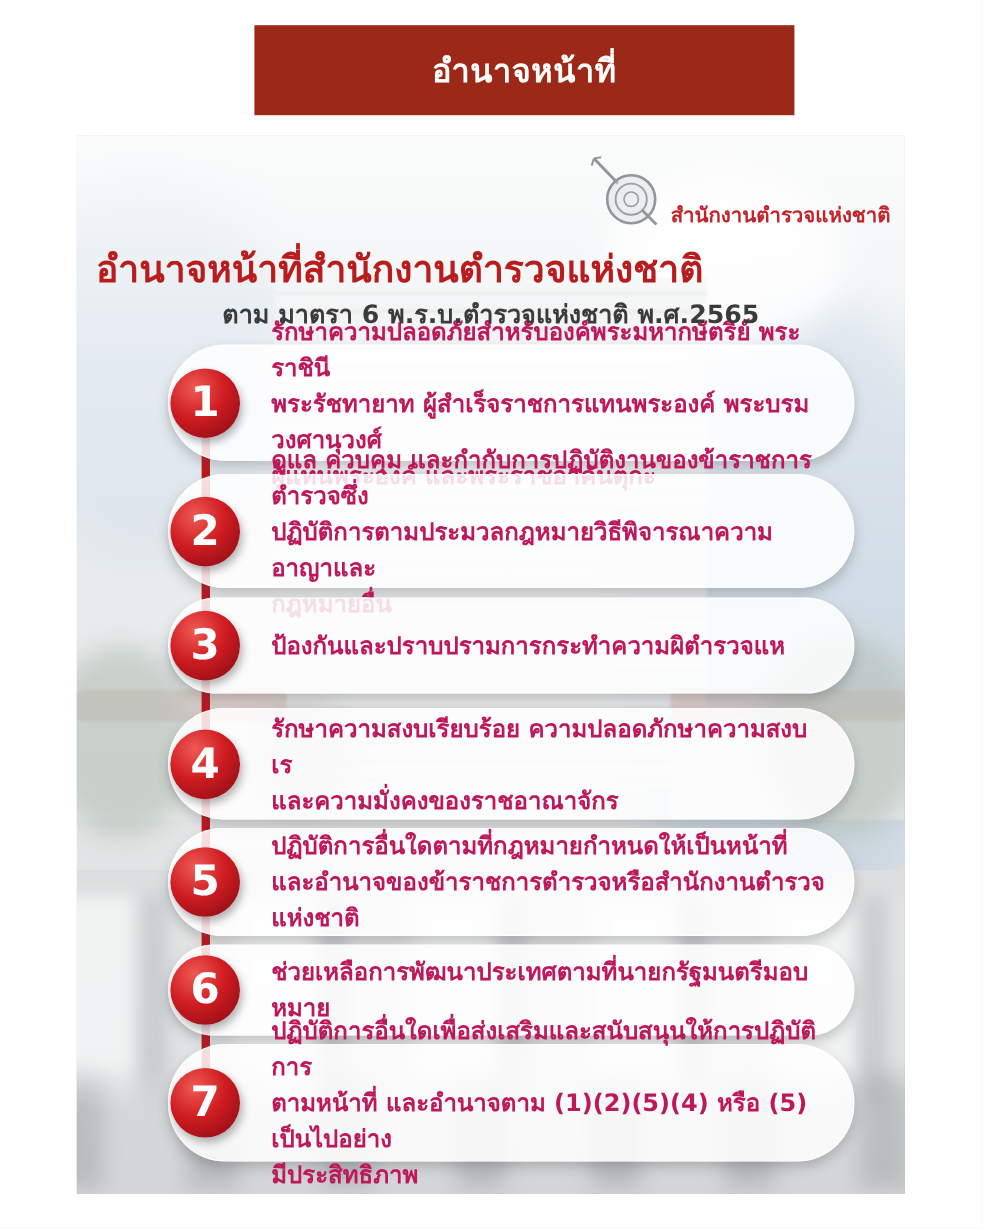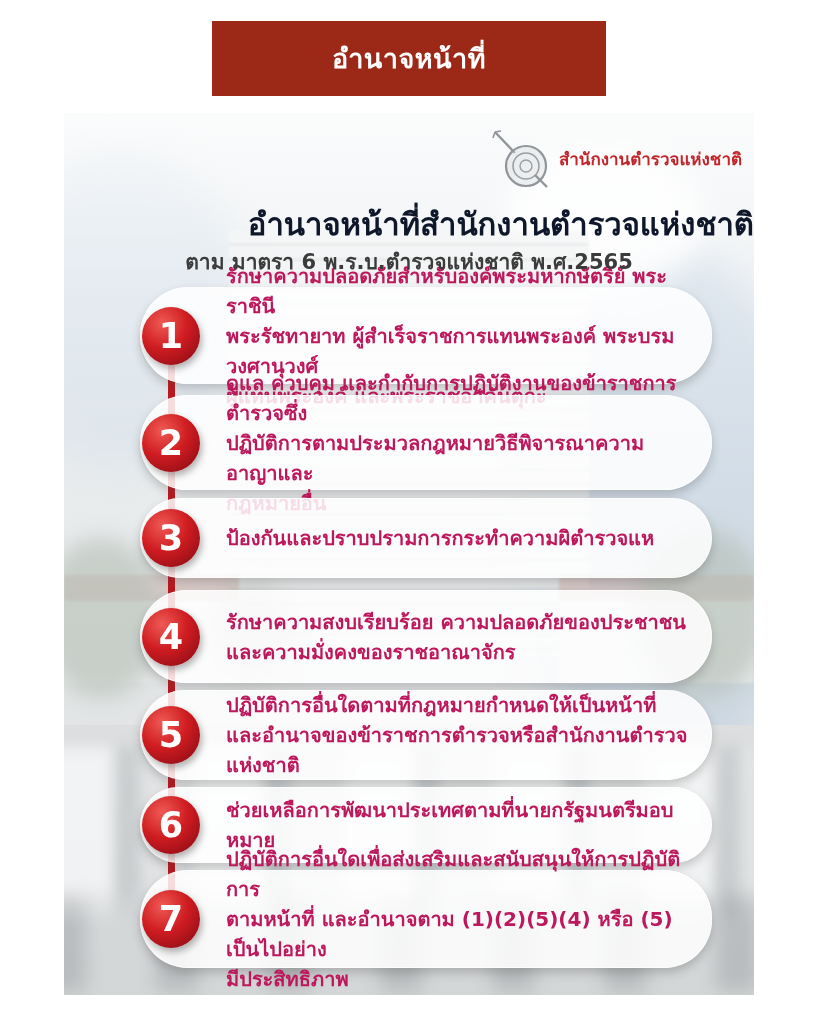--- a/index.html
+++ b/index.html
@@ -4,21 +4,21 @@
 <style>
   html,body{margin:0;padding:0;}
   body{
     width:819px;height:1024px;position:relative;background:#ffffff;
     font-family:"DejaVu Sans","Liberation Sans",sans-serif;
     overflow:hidden;
   }
 
   
   .banner{
-    position:absolute;left:212px;top:21px;width:394px;height:75px;
+    position:absolute;left:212px;top:21px;width:450px;height:75px;
     background:#9C2918;display:flex;align-items:center;justify-content:center;
   }
   .banner h1{
     margin:0;color:#ffffff;font-size:27px;font-weight:600;letter-spacing:.5px;
   }
 
   
   .poster{
     position:absolute;left:64px;top:113px;width:690px;height:882px;
     overflow:hidden;background:#DEE4E7;
@@ -52,29 +52,29 @@
   .moto-row1{position:absolute;left:-20px;right:-20px;bottom:78px;height:170px;
     background:repeating-linear-gradient(90deg,rgba(236,238,239,.95) 0 70px,rgba(168,174,177,.75) 70px 96px,rgba(212,215,216,.9) 96px 150px);
     filter:blur(7px);}
   .moto-row2{position:absolute;left:-20px;right:-20px;bottom:4px;height:95px;
     background:repeating-linear-gradient(90deg,rgba(116,122,126,.5) 0 42px,rgba(192,196,198,.65) 42px 112px);
     filter:blur(9px);}
   .wash{position:absolute;inset:0;
     background:linear-gradient(180deg,rgba(255,255,255,.82) 0%,rgba(255,255,255,.55) 18%,rgba(255,255,255,.38) 42%,rgba(255,255,255,.30) 100%);}
 
   
-  .logo{position:absolute;top:16px;right:12px;z-index:3;display:flex;align-items:center;gap:6px;}
+  .logo{position:absolute;top:16px;right:12px;z-index:3;display:flex;align-items:flex-end;gap:6px;}
   .logo svg{display:block;opacity:.85;}
   .logo-text{display:flex;flex-direction:column;line-height:1.15;}
   .logo-thai{color:#C3242A;font-size:17px;font-weight:700;}
   .logo-eng{color:#27456E;font-size:16px;font-weight:600;}
 
   
-  .title{position:absolute;top:86px;left:4px;right:0;z-index:3;text-align:right;
-    color:#0f172a;font-size:31px;font-weight:800;}
+  .title{position:absolute;top:86px;left:16px;right:0;z-index:3;text-align:left;
+    color:#b91c1c;font-size:31px;font-weight:800;}
   .subtitle{position:absolute;top:132px;left:0;right:0;z-index:3;text-align:center;
     color:#3B3B3B;font-size:21px;font-weight:700;}
 
   
   .tline{position:absolute;left:104px;top:222px;width:7px;height:584px;background:#BB1A20;z-index:1;}
 
   
   .row{position:absolute;left:76px;width:572px;z-index:2;}
   .pill{position:absolute;inset:0;border-radius:48px;
     background:rgba(255,255,255,.85);
@@ -167,21 +167,21 @@
 กฎหมายอื่น</div>
   </div>
   <div class="row r3">
     <div class="pill"></div>
     <div class="num">3</div>
     <div class="row-text">ป้องกันและปราบปรามการกระทำความผิตำรวจแห</div>
   </div>
   <div class="row r4">
     <div class="pill"></div>
     <div class="num">4</div>
-    <div class="row-text">รักษาความสงบเรียบร้อย ความปลอดภัยของประชาชน
+    <div class="row-text">รักษาความสงบเรียบร้อย ความปลอดภักษาความสงบเร
 และความมั่งคงของราชอาณาจักร</div>
   </div>
   <div class="row r5">
     <div class="pill"></div>
     <div class="num">5</div>
     <div class="row-text">ปฏิบัติการอื่นใดตามที่กฎหมายกำหนดให้เป็นหน้าที่
 และอำนาจของข้าราชการตำรวจหรือสำนักงานตำรวจแห่งชาติ</div>
   </div>
   <div class="row r6">
     <div class="pill"></div>

